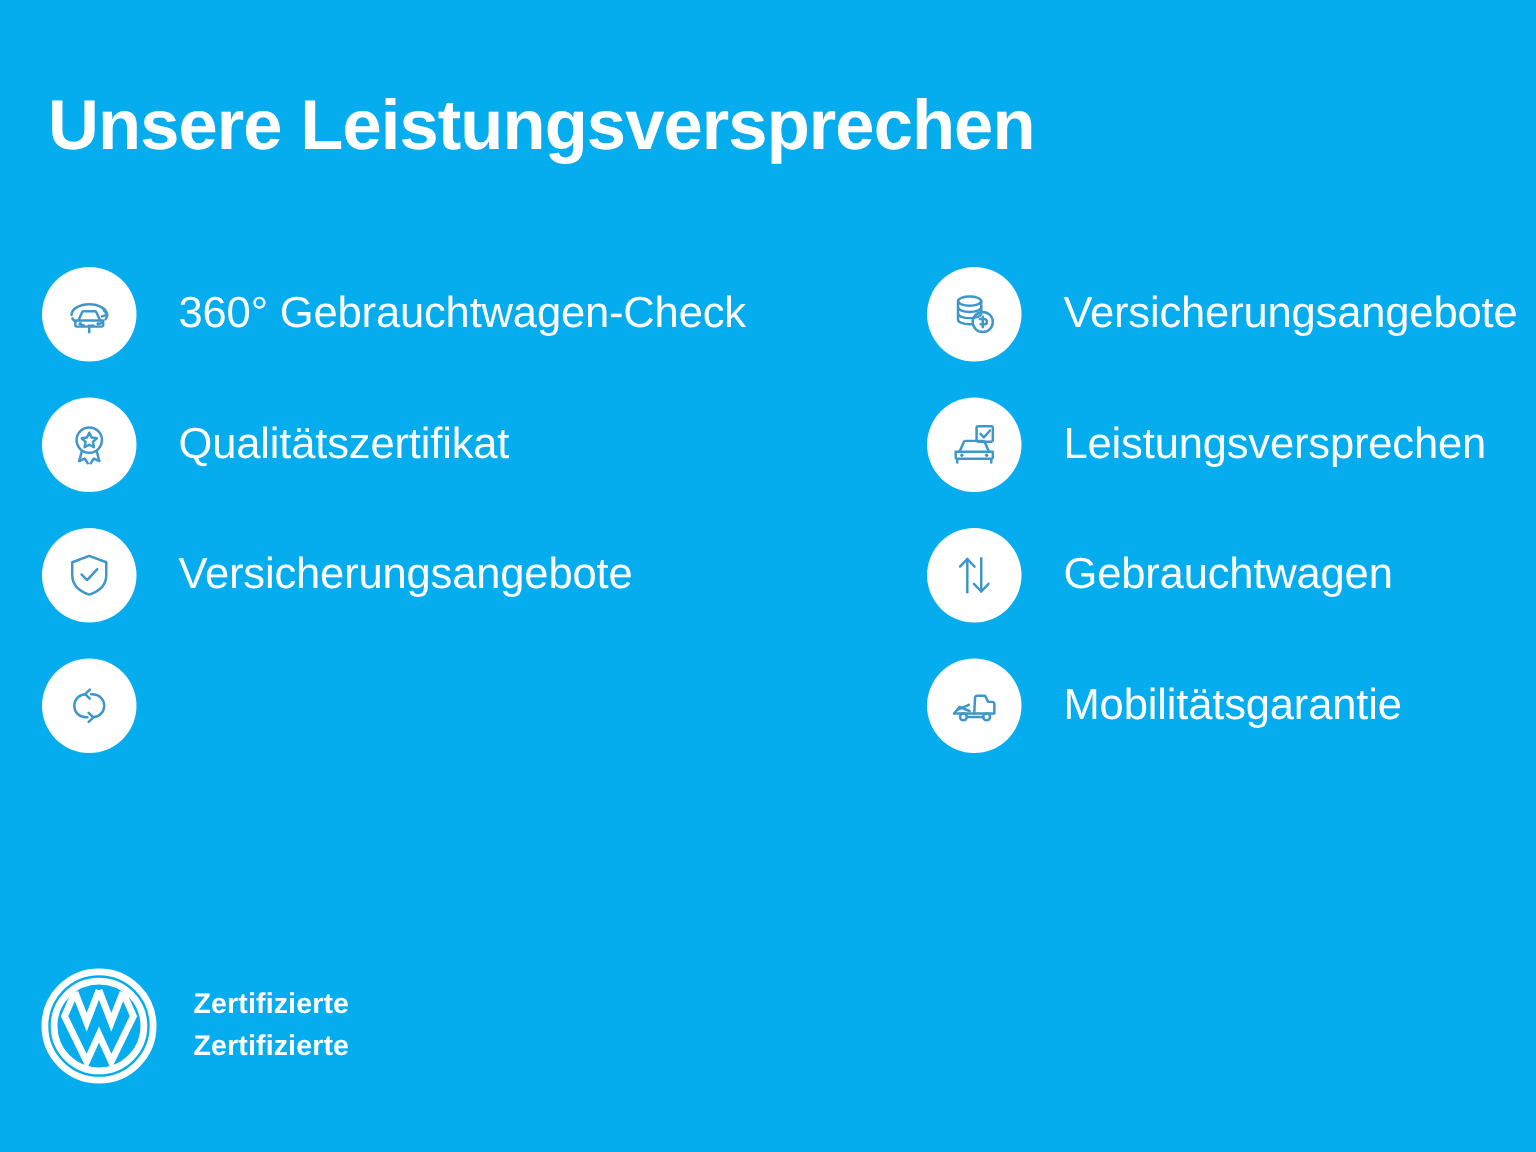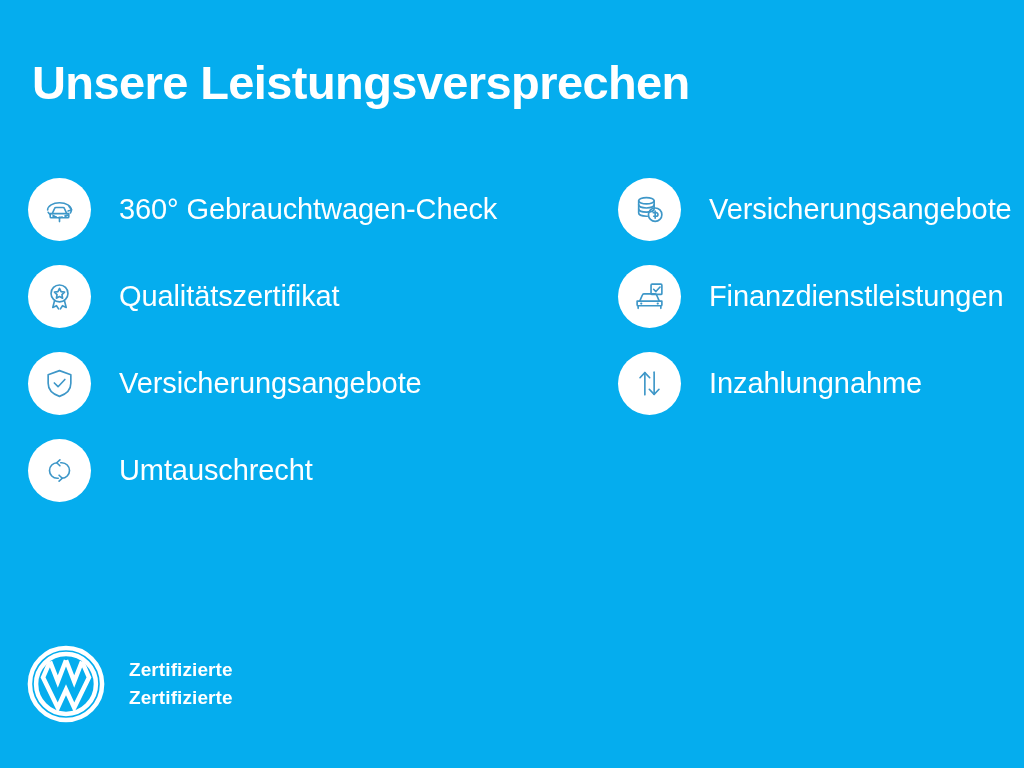--- a/index.html
+++ b/index.html
@@ -176,21 +176,20 @@
 
       <div class="promise-row">
         <div class="icon-circle">
           <svg viewBox="0 0 32 32">
             <path d="M13.8 8.5 a7.5 7.5 0 0 0 0 15 h1"></path>
             <path d="M16.4 5.6 l-3.1 2.9 l3.1 2.9"></path>
             <path d="M18.2 23.5 a7.5 7.5 0 0 0 0 -15 h-1"></path>
             <path d="M15.6 26.4 l3.1 -2.9 l-3.1 -2.9"></path>
           </svg>
         </div>
-        <div class="promise-label">Umtauschrecht</div>
       </div>
 
     </div>
 
     <div class="promise-col right">
 
       <div class="promise-row">
         <div class="icon-circle">
           <svg viewBox="0 0 32 32">
             <ellipse cx="13" cy="7.5" rx="7.5" ry="3"></ellipse>
@@ -209,35 +208,49 @@
           <svg viewBox="0 0 32 32">
             <path d="M4 20.5 h24 v3.5 a1 1 0 0 1 -1 1 h-22 a1 1 0 0 1 -1 -1 z"></path>
             <path d="M6.5 20.5 l2.6 -6 a1.5 1.5 0 0 1 1.4 -1 h11 a1.5 1.5 0 0 1 1.4 1 l2.6 6"></path>
             <circle class="solid" cx="8" cy="22.8" r="1.1"></circle>
             <circle class="solid" cx="24" cy="22.8" r="1.1"></circle>
             <path d="M5 25.5 v2 M27 25.5 v2"></path>
             <rect x="17.5" y="4" width="10.5" height="10" rx="1"></rect>
             <path d="M20 9 l2.2 2.2 l4 -4.4"></path>
           </svg>
         </div>
-        <div class="promise-label">Finanzdienstleistungen</div>
+        <div class="promise-label">Leistungsversprechen</div>
       </div>
 
       <div class="promise-row">
         <div class="icon-circle">
           <svg viewBox="0 0 32 32">
             <path d="M11.5 27 V5.5"></path>
             <path d="M6.8 10.4 l4.7 -4.9 l4.7 4.9"></path>
             <path d="M20.5 5 v21.5"></path>
             <path d="M25.2 21.6 l-4.7 4.9 l-4.7 -4.9"></path>
           </svg>
         </div>
-        <div class="promise-label">Inzahlungnahme</div>
-      </div>
-
+        <div class="promise-label">Gebrauchtwagen</div>
+      </div>
+
+      <div class="promise-row">
+        <div class="icon-circle">
+          <svg viewBox="0 0 32 32">
+            <path d="M16 21 h13 v-6 a1.5 1.5 0 0 0 -1.5 -1.5 h-2.5 l-2 -4 h-5 a1.5 1.5 0 0 0 -1.5 1.5 z"></path>
+            <path d="M16 21 h-13"></path>
+            <path d="M3 21 l3.5 -4.2 l6.5 2.6"></path>
+            <path d="M5 18.6 l7.5 -3.2"></path>
+            <circle cx="9" cy="23.2" r="2.2"></circle>
+            <circle cx="24" cy="23.2" r="2.2"></circle>
+            <path d="M11.2 23.2 h10.6"></path>
+          </svg>
+        </div>
+        <div class="promise-label">Mobilitätsgarantie</div>
+      </div>
 
 
     </div>
   </div>
 
   <div class="brand">
     <div class="vw-logo">
       <svg viewBox="0 0 100 100">
         <circle cx="50" cy="50" r="44"></circle>
         <circle cx="50" cy="50" r="36.5"></circle>

